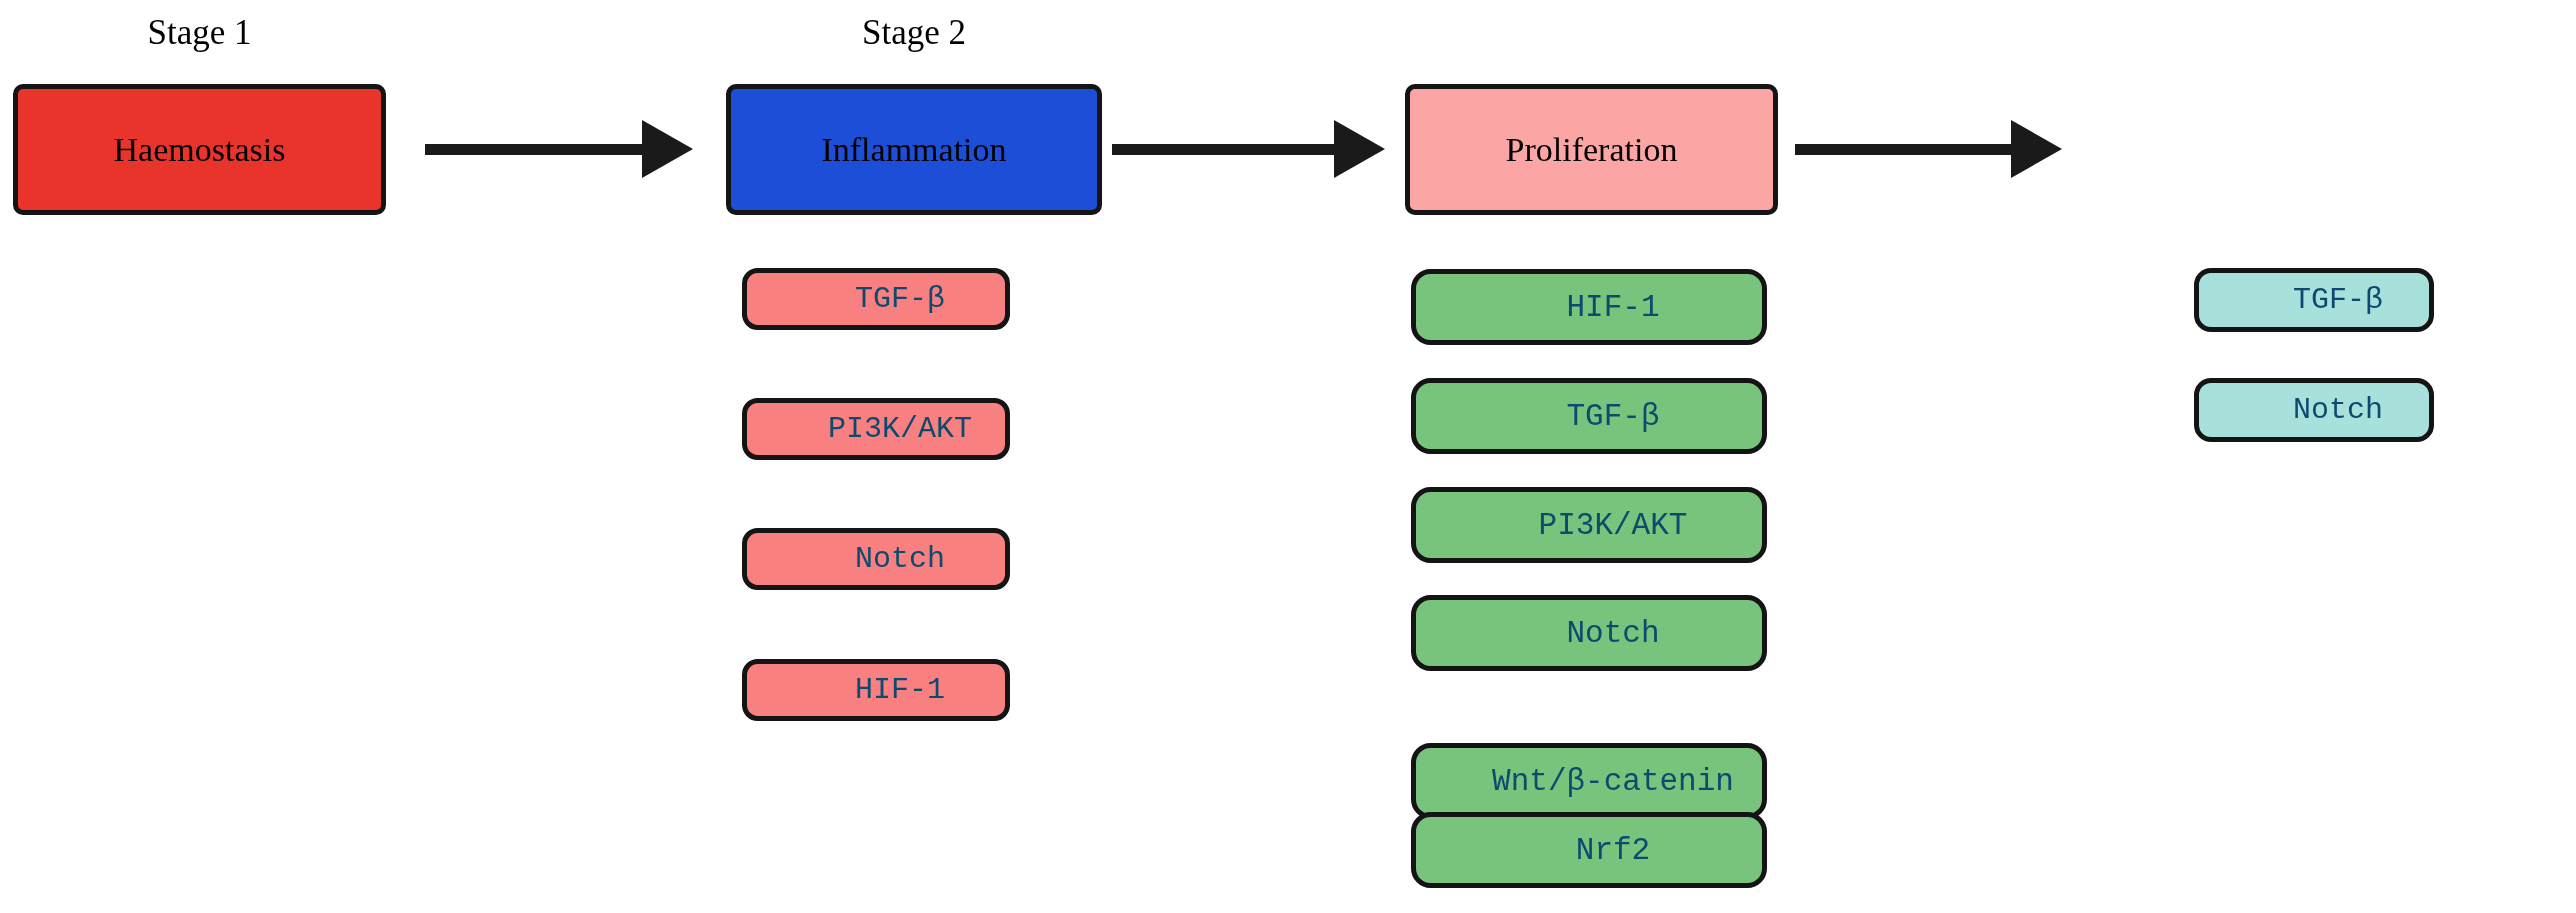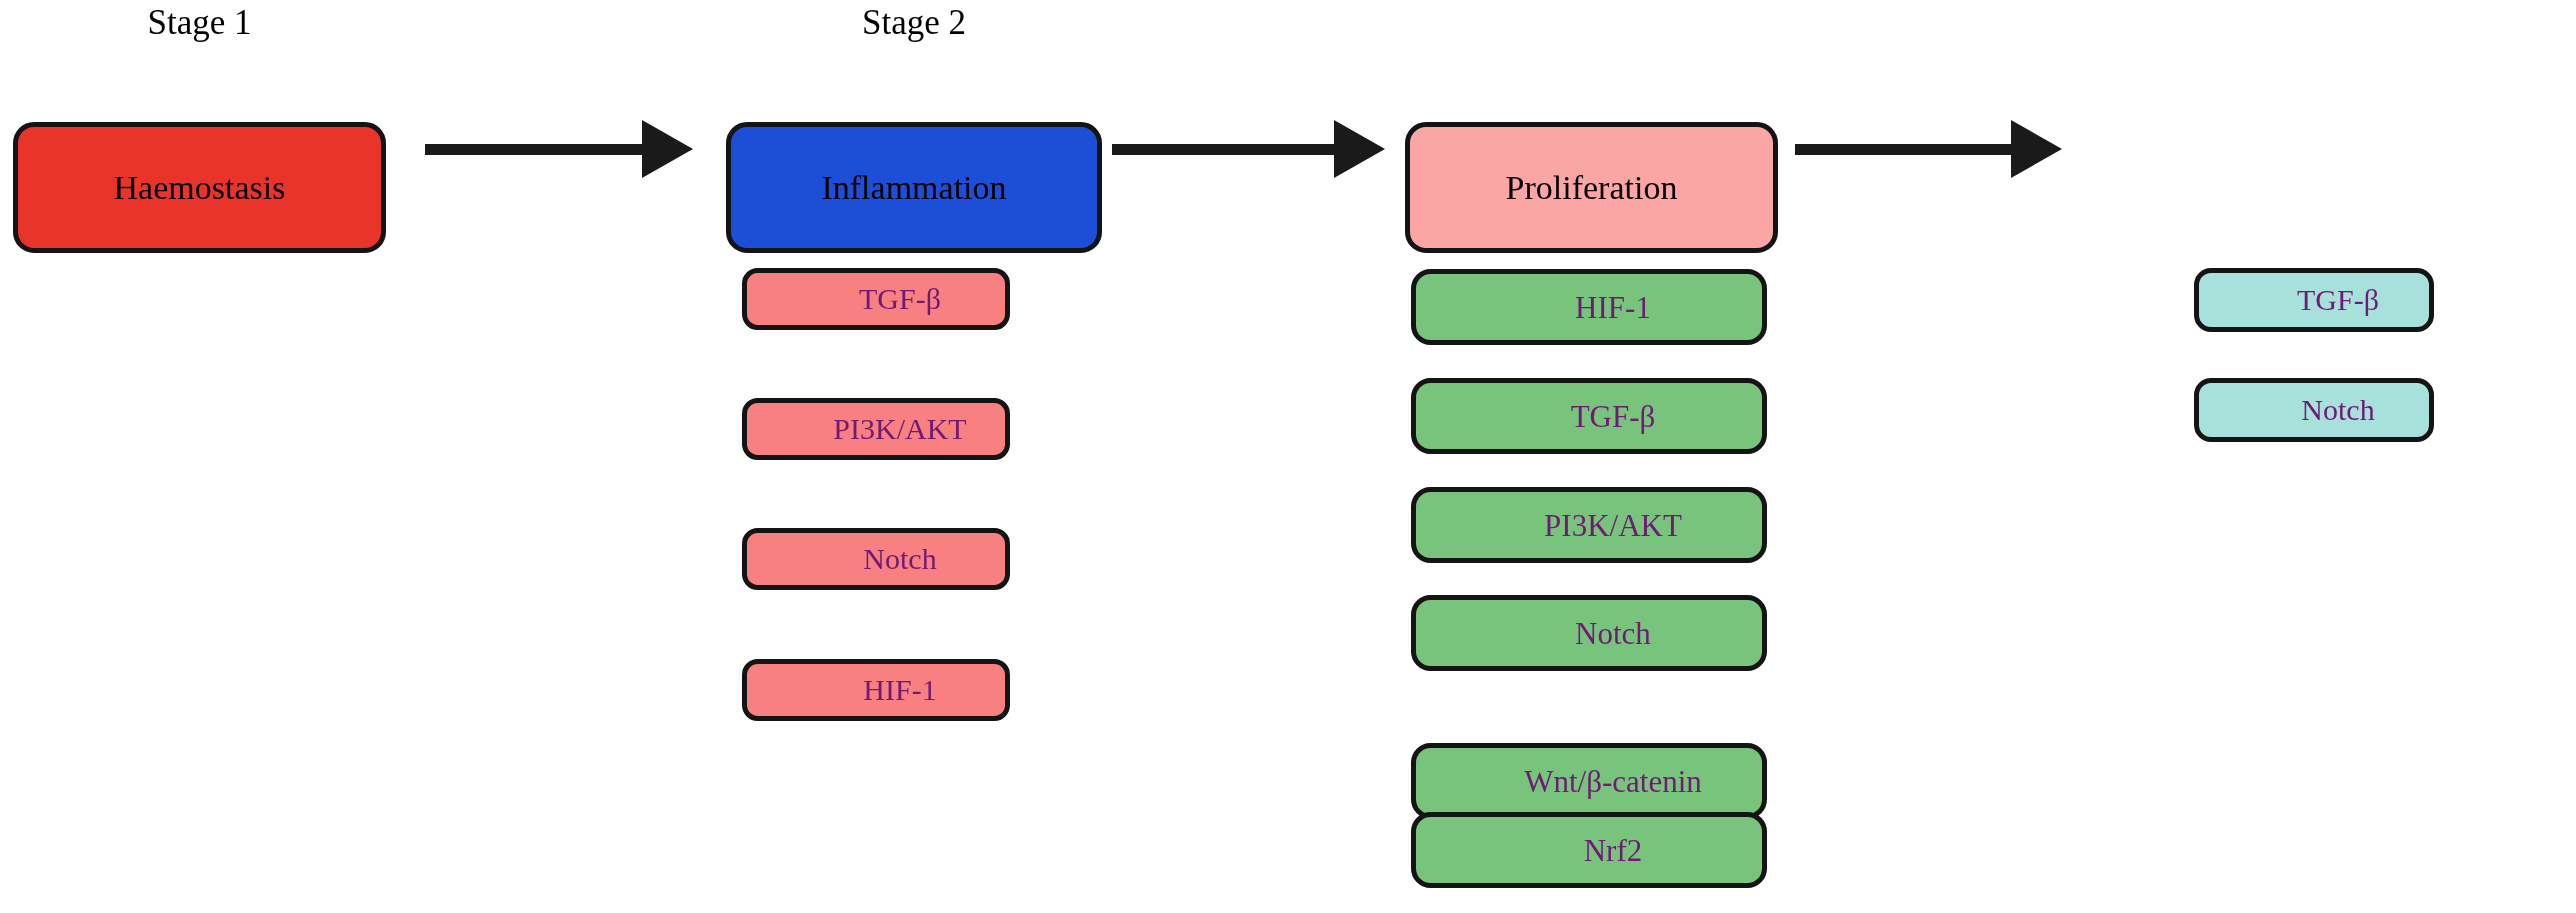--- a/index.html
+++ b/index.html
@@ -19,52 +19,52 @@
   
   .stage-label {
     position: absolute;
     text-align: center;
     color: #000000;
     font-size: 35px;
     line-height: 39px;
     font-family: "Liberation Serif", "DejaVu Serif", serif;
     white-space: nowrap;
     user-select: none;
+    margin-top: 10px;
   }
 
   
   .stage-box {
     position: absolute;
     box-sizing: border-box;
     border: 5.9px solid #141414;
-    border-radius: 21px;
+    border-radius: 10px;
     display: flex;
     align-items: center;
     justify-content: center;
     color: #000000;
     font-size: 34px;
     line-height: 1;
     font-family: "Liberation Serif", "DejaVu Serif", serif;
     white-space: nowrap;
-    margin-top: 38px;
   }
 
   
   .pathway-box {
     position: absolute;
     box-sizing: border-box;
     border: 5.2px solid #141414;
     border-radius: 15.7px;
     display: flex;
     align-items: center;
     justify-content: center;
-    color: #701a75;
+    color: #0c4a6e;
     font-size: 30px;
     line-height: 1;
-    font-family: Liberation Serif, serif;
+    font-family: Liberation Mono, monospace;
     white-space: nowrap;
     padding-left: 48px;
   }
   .pathway-box.s3 { font-size: 31px; border-radius: 19.6px; }
   .pathway-box.s4 { font-size: 30px; border-radius: 17px; }
 
   
   .arrow {
     position: absolute;
     height: 19.6px;

